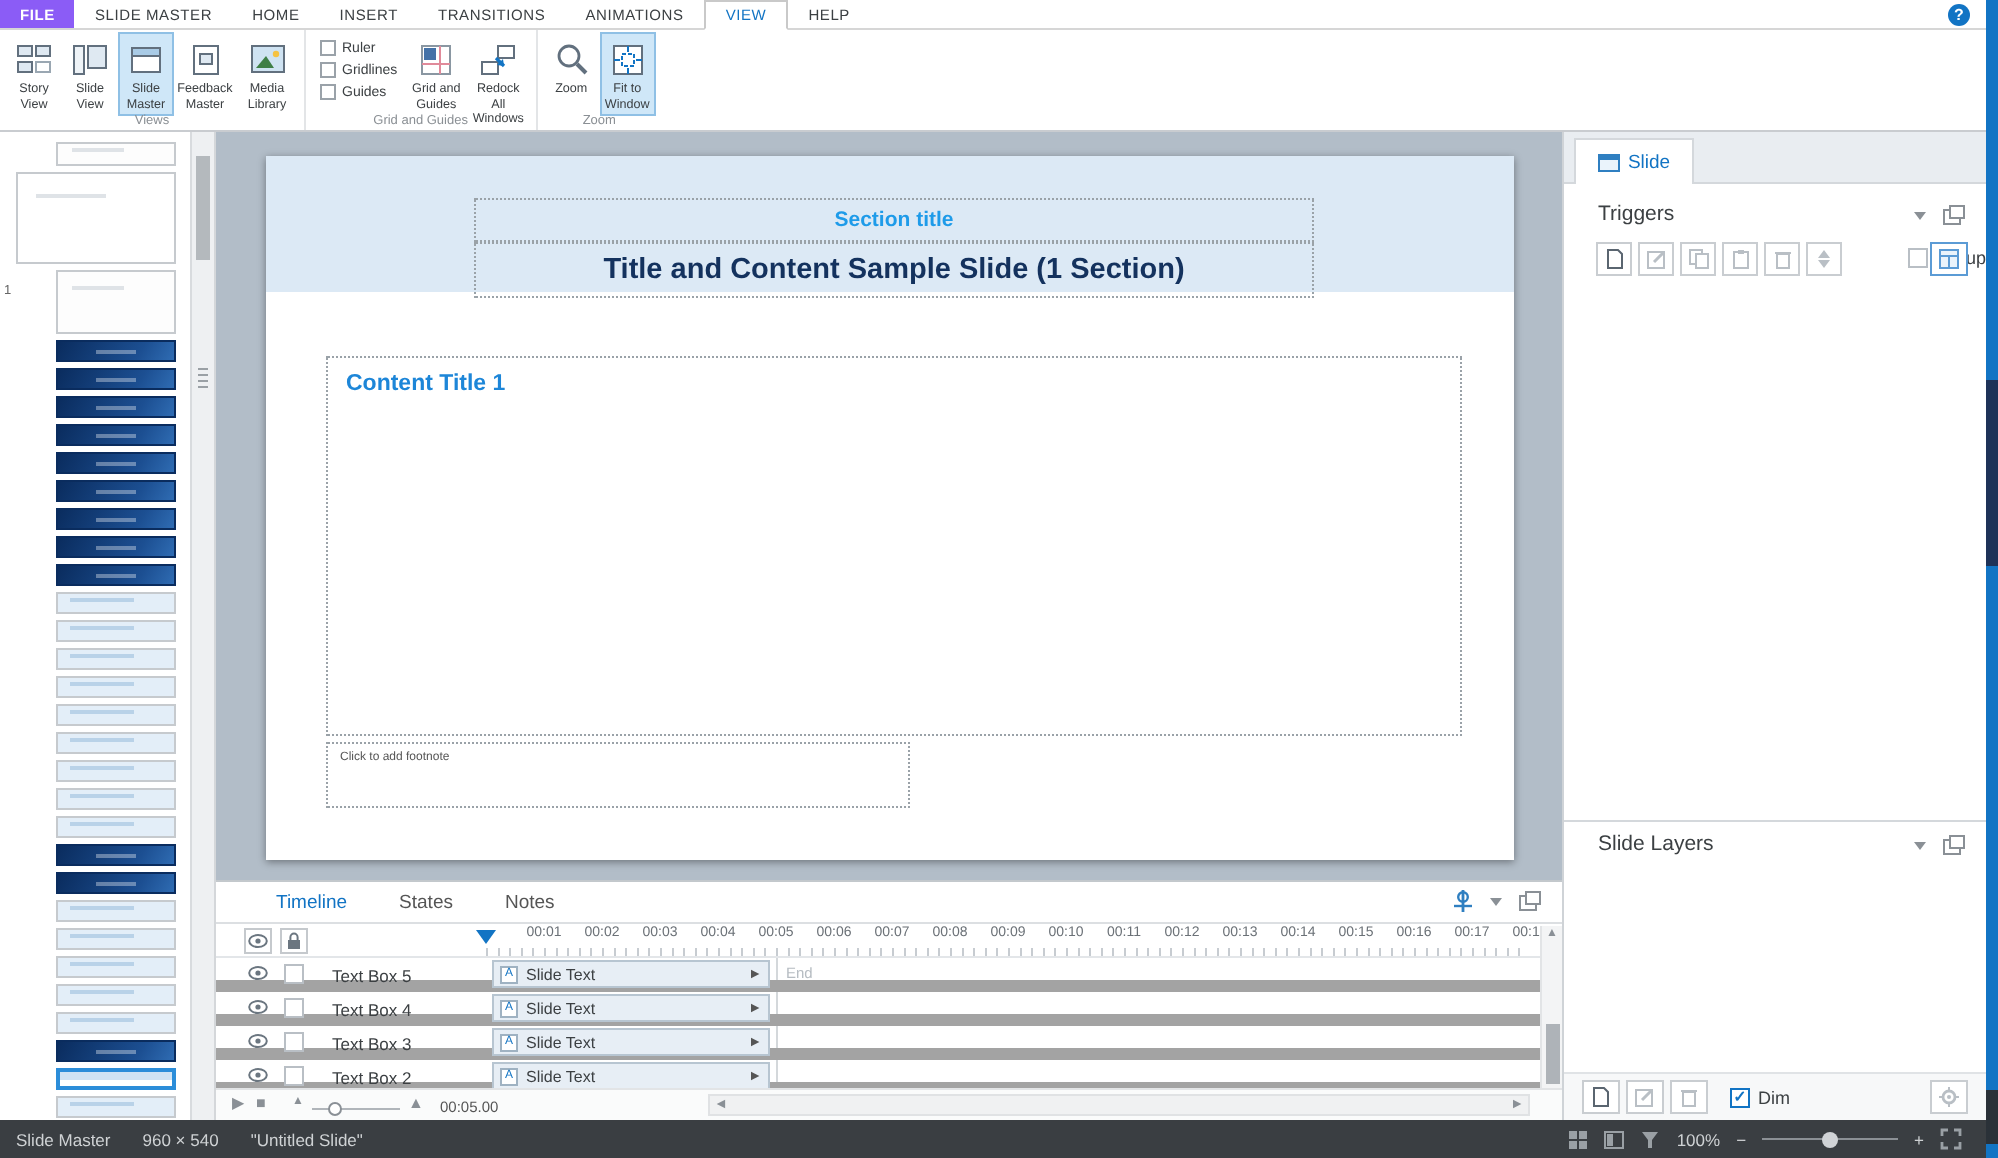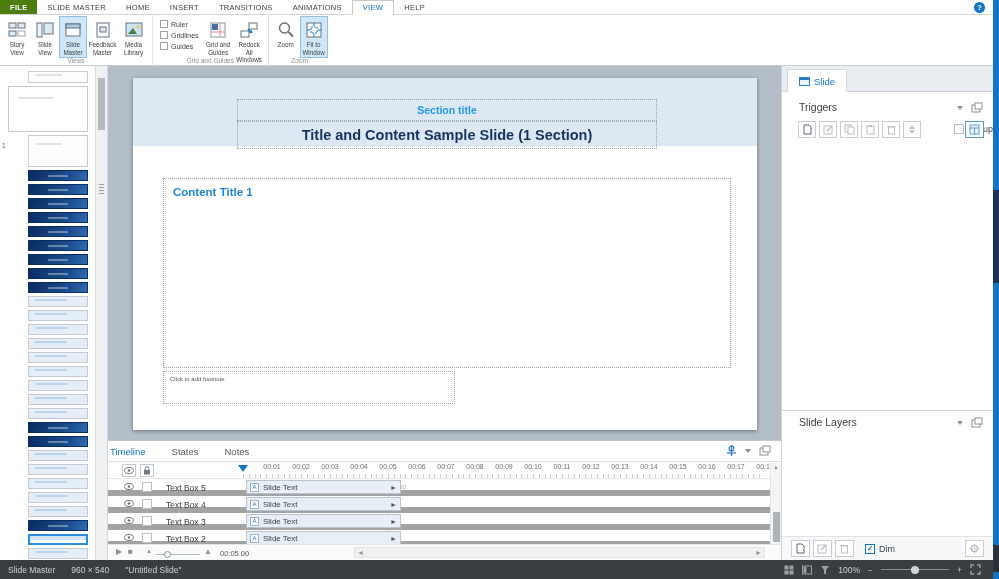--- a/index.html
+++ b/index.html
@@ -3,21 +3,21 @@
 <meta charset="utf-8">
 <style>
   * { margin:0; padding:0; box-sizing:border-box; }
   html,body { width:999px; height:579px; overflow:hidden; background:#fff;
     font-family:"Liberation Sans", sans-serif; }
   #app { position:relative; width:999px; height:579px; background:#fff; overflow:hidden; }
 
   
   .menubar { position:absolute; top:0; left:0; right:6px; height:15px; background:#fff;
     border-bottom:1px solid #d6d6d6; display:flex; align-items:stretch; font-size:7.5px; color:#3c4043; }
-  .file-tab { background:#4d7c0f; color:#fff; padding:0 10px; display:flex; align-items:center; font-weight:bold; letter-spacing:.3px; }
+  .file-tab { background:#8b5cf6; color:#fff; padding:0 10px; display:flex; align-items:center; font-weight:bold; letter-spacing:.3px; }
   .menu-tab { padding:0 10px; display:flex; align-items:center; letter-spacing:.3px; cursor:default; }
   .menu-tab.active { border:1px solid #c9c9c9; border-bottom:1px solid #fff; margin-bottom:-1px; color:#1274c4; background:#fff; }
   .help-btn { position:absolute; right:8px; top:2px; width:11px; height:11px; border-radius:50%;
     background:#1274c4; color:#fff; font-size:8px; font-weight:bold; display:flex; align-items:center; justify-content:center; }
 
   
   .ribbon { position:absolute; top:15px; left:0; right:6px; height:51px; background:#fff;
     border-bottom:1px solid #c9ccd0; display:flex; align-items:stretch; }
   .rgroup { position:relative; display:flex; align-items:flex-start; padding:1px 3px 9px 3px; }
   .rgroup + .rgroup { border-left:1px solid #e3e5e7; }
@@ -67,39 +67,39 @@
   .ph-content .cedit { font-size:7.5px; color:#333; margin-top:10px; }
   .ph-footnote { left:30px; top:293px; width:292px; height:33px; padding:4px 6px; font-size:6px; color:#555; }
   .slide-footer { position:absolute; left:0; right:0; top:332px; height:14px; }
   .sf-left { position:absolute; left:10px; top:3px; font-size:5.8px; color:#7e868d; }
   .sf-logo { position:absolute; left:424px; top:1px; font-size:8.5px; font-weight:bold; letter-spacing:2px; color:#1b2a3a; }
   .sf-right { position:absolute; right:26px; top:3px; font-size:6px; color:#555; }
 
   
   .timeline { position:absolute; left:108px; top:440px; width:673px; bottom:19px; background:#fff; border-top:1px solid #c3c8cc; }
   .tl-tabs { position:relative; height:21px; border-bottom:1px solid #dcdfe2; display:flex; align-items:center;
-    padding-left:2px; gap:26px; font-size:9.5px; color:#555; }
+    padding-left:30px; gap:26px; font-size:9.5px; color:#555; }
   .tl-tab.active { color:#1274c4; }
   .tl-tabicons { position:absolute; right:10px; top:3px; display:flex; align-items:center; gap:8px; }
   .caret { width:0; height:0; border-left:3.5px solid transparent; border-right:3.5px solid transparent; border-top:4px solid #8a9096; }
   .tl-header { position:relative; height:17px; border-bottom:1px solid #e3e6e9; }
   .tl-togglebtn { position:absolute; top:2px; width:14px; height:13px; border:1px solid #c5c9cd; background:#fff;
     display:flex; align-items:center; justify-content:center; }
   .ruler { position:absolute; left:135px; right:14px; top:0; height:17px; }
   .tick-label { position:absolute; top:1px; width:28px; text-align:center; font-size:7px; color:#6b7177; }
   .minor-ticks { position:absolute; left:0; top:12px; width:522px; height:4px;
     background:repeating-linear-gradient(90deg,#c7ccd1 0 1px, transparent 1px 5.8px); }
   .playhead { position:absolute; left:-5px; top:3px; width:0; height:0;
     border-left:5px solid transparent; border-right:5px solid transparent; border-top:7px solid #1274c4; }
   .tl-rows { position:relative; }
   .tl-row { position:relative; height:17px; border-bottom:6px solid #a3a3a3; }
   .r-eye { position:absolute; left:16px; top:4px; }
   .r-check { position:absolute; left:34px; top:3px; width:10px; height:10px; border:1px solid #b9bfc5; background:#fff; }
   .r-name { position:absolute; left:58px; top:4px; font-size:8.5px; color:#3c4043; }
-  .bar { position:absolute; left:138px; top:1px; width:155px; height:14px; background:#e7eef5; border:1px solid #b7c5d1;
+  .bar { position:absolute; left:138px; top:1px; width:139px; height:14px; background:#e7eef5; border:1px solid #b7c5d1;
     display:flex; align-items:center; padding:0 3px; font-size:8px; color:#3c4043; gap:4px; }
   .bar .a-ic { width:9px; height:9px; border:1px solid #9fb2c2; background:#fff; font-size:6px; color:#1274c4;
     display:flex; align-items:center; justify-content:center; }
   .bar .bararrow { margin-left:auto; font-size:7px; color:#555; }
   .end-line { position:absolute; left:280px; top:0; bottom:0; border-left:1px solid #d4d8db; }
   .end-label { position:absolute; left:285px; top:3px; font-size:7.5px; color:#b6bcc2; }
   .tl-vscroll { position:absolute; right:0; top:22px; bottom:16px; width:11px; background:#f3f4f5; border-left:1px solid #e2e4e6; }
   .tl-vscroll .up { position:absolute; top:1px; left:2px; font-size:6px; color:#8a9096; }
   .tl-vscroll .vthumb { position:absolute; bottom:2px; left:2px; width:7px; height:30px; background:#aeb3b8; }
   .tl-bottom { position:absolute; left:0; right:0; bottom:0; height:16px; background:#fafbfb; border-top:1px solid #e2e4e6; }

